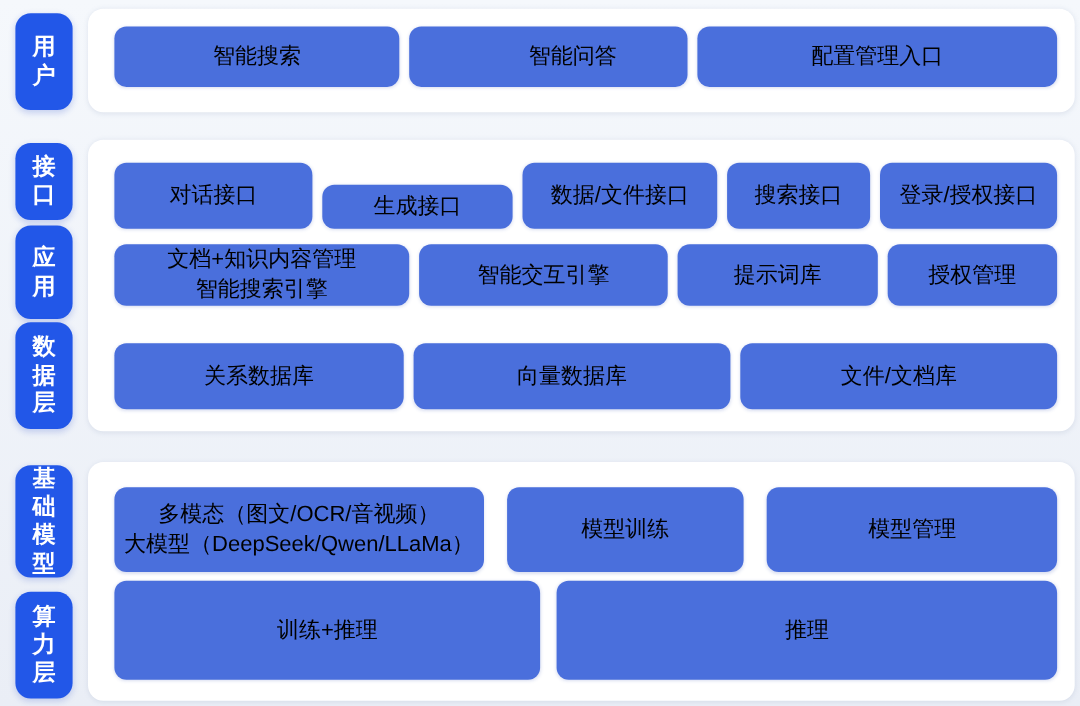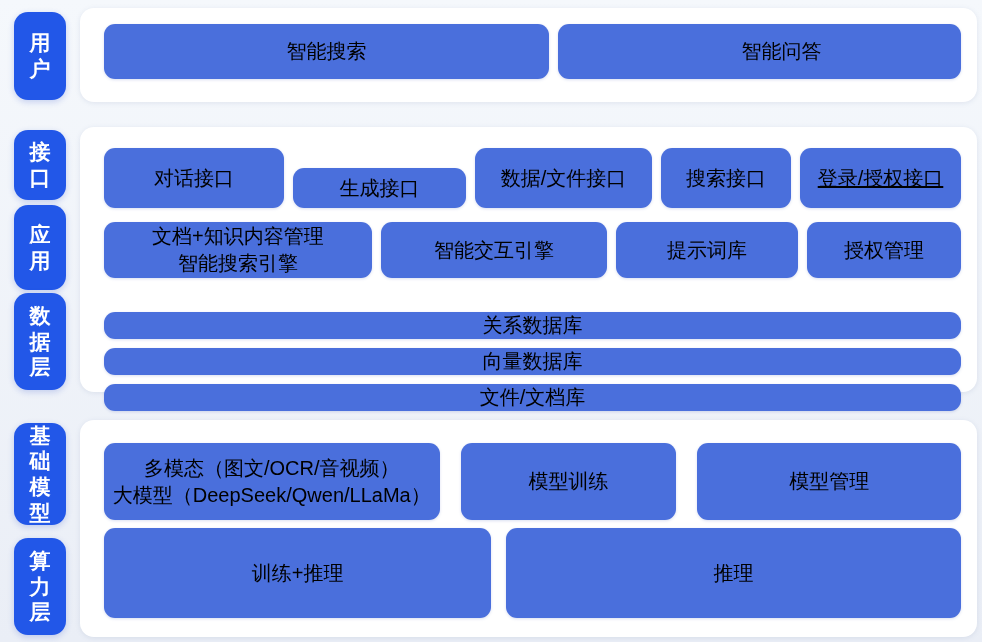--- a/index.html
+++ b/index.html
@@ -62,50 +62,51 @@
 
 <div class="page">
 
   <div class="pill" style="top:12px; height:88px;">用
 户</div>
 
   <div class="card" style="top:8px; height:94px;">
     <div class="row" style="top:16px; height:55px; gap:9px;">
       <div class="btn" style="flex:273 1 0;">智能搜索</div>
       <div class="btn" style="flex:220 1 0;padding-left:44px;">智能问答</div>
+      <div class="btn" style="flex:344 1 0;">配置管理入口</div>
     </div>
   </div>
 
   <div class="pill" style="top:130px; height:70px;">接
 口</div>
   <div class="pill" style="top:205px; height:85px;">应
 用</div>
   <div class="pill" style="top:293px; height:97px;">数
 据
 层</div>
 
   <div class="card" style="top:127px; height:265px;">
 
     <div class="row" style="top:21px; height:60px; gap:9px;">
       <div class="btn" style="flex:180 1 0;">对话接口</div>
       <div class="btn" style="flex:173 1 0;margin-top:20px;">生成接口</div>
       <div class="btn" style="flex:177 1 0;">数据/文件接口</div>
       <div class="btn" style="flex:130 1 0;">搜索接口</div>
-      <div class="btn" style="flex:161 1 0;text-decoration:underline;">登录/授权接口</div>
+      <div class="btn" style="flex:161 1 0;">登录/授权接口</div>
     </div>
 
     <div class="row" style="top:95px; height:56px; gap:9px;">
       <div class="btn" style="flex:264 1 0;">文档+知识内容管理
 智能搜索引擎</div>
       <div class="btn" style="flex:223 1 0;">智能交互引擎</div>
       <div class="btn" style="flex:179 1 0;">提示词库</div>
       <div class="btn" style="flex:152 1 0;">授权管理</div>
     </div>
 
-    <div class="row" style="top:185px; height:60px; gap:9px;flex-direction:column;">
+    <div class="row" style="top:185px; height:60px; gap:9px;">
       <div class="btn" style="flex:263 1 0;">关系数据库</div>
       <div class="btn" style="flex:289 1 0;">向量数据库</div>
       <div class="btn" style="flex:288 1 0;">文件/文档库</div>
     </div>
   </div>
 
   <div class="pill" style="top:423px; height:102px;">基
 础
 模
 型</div>

